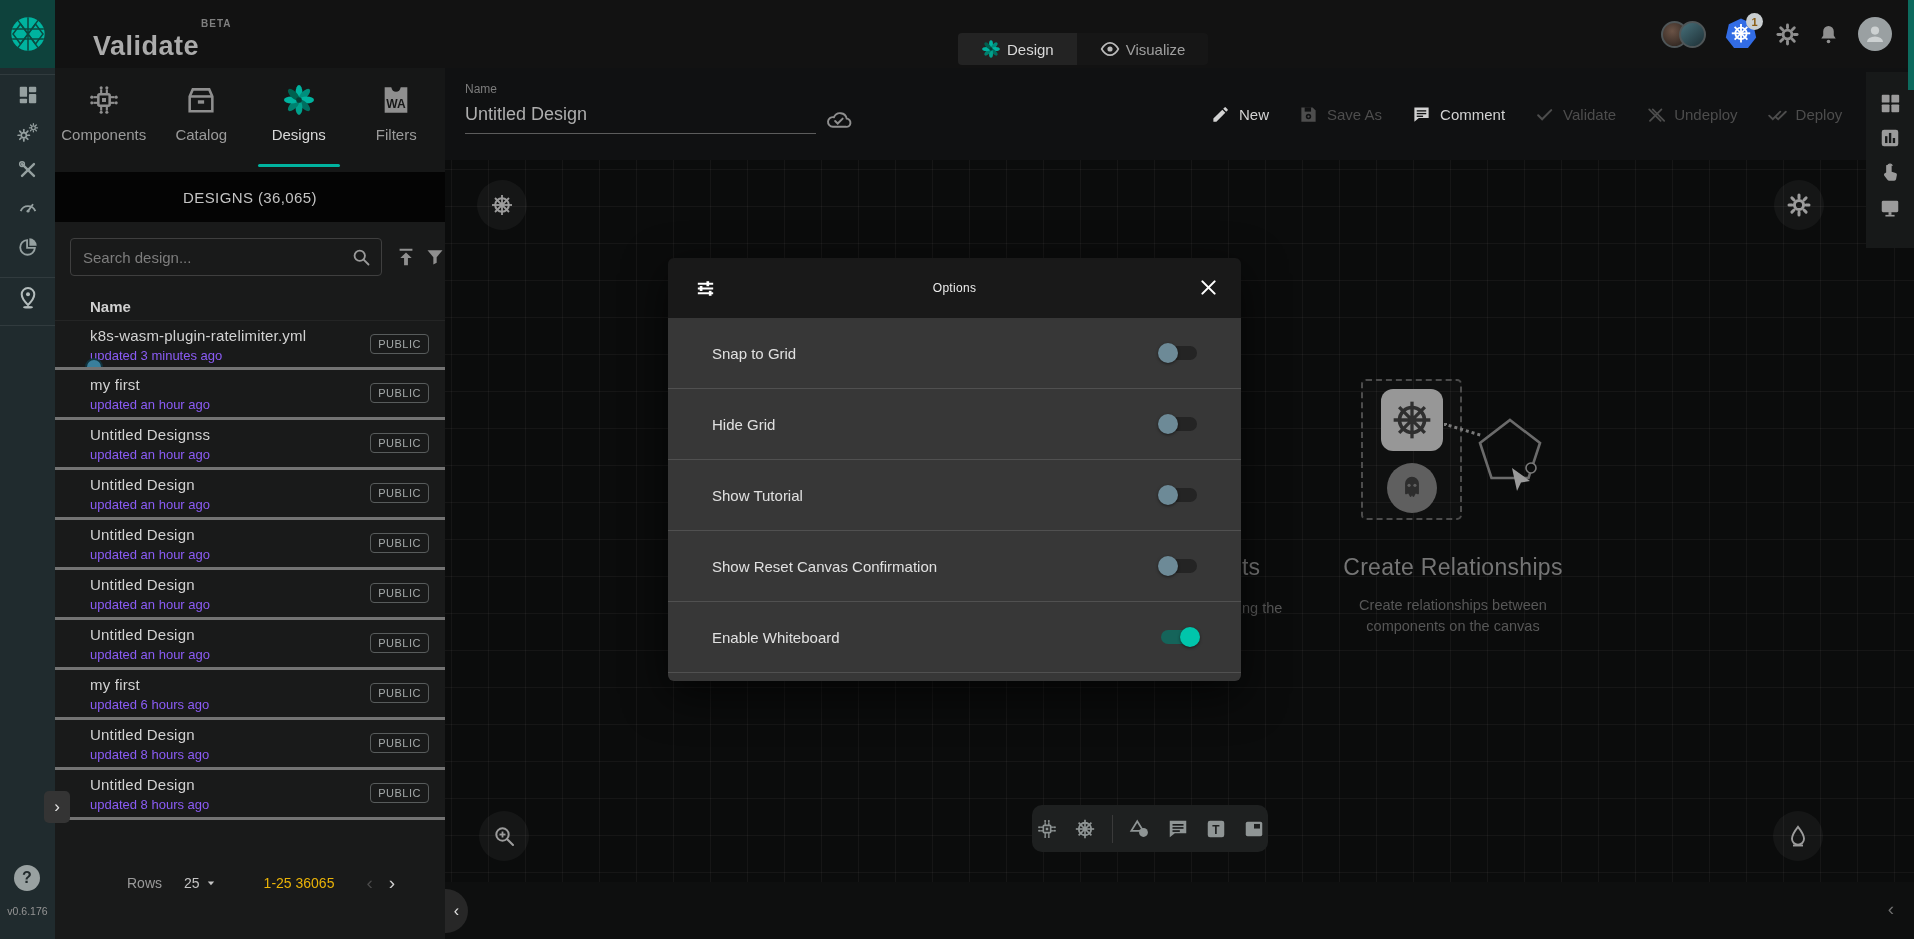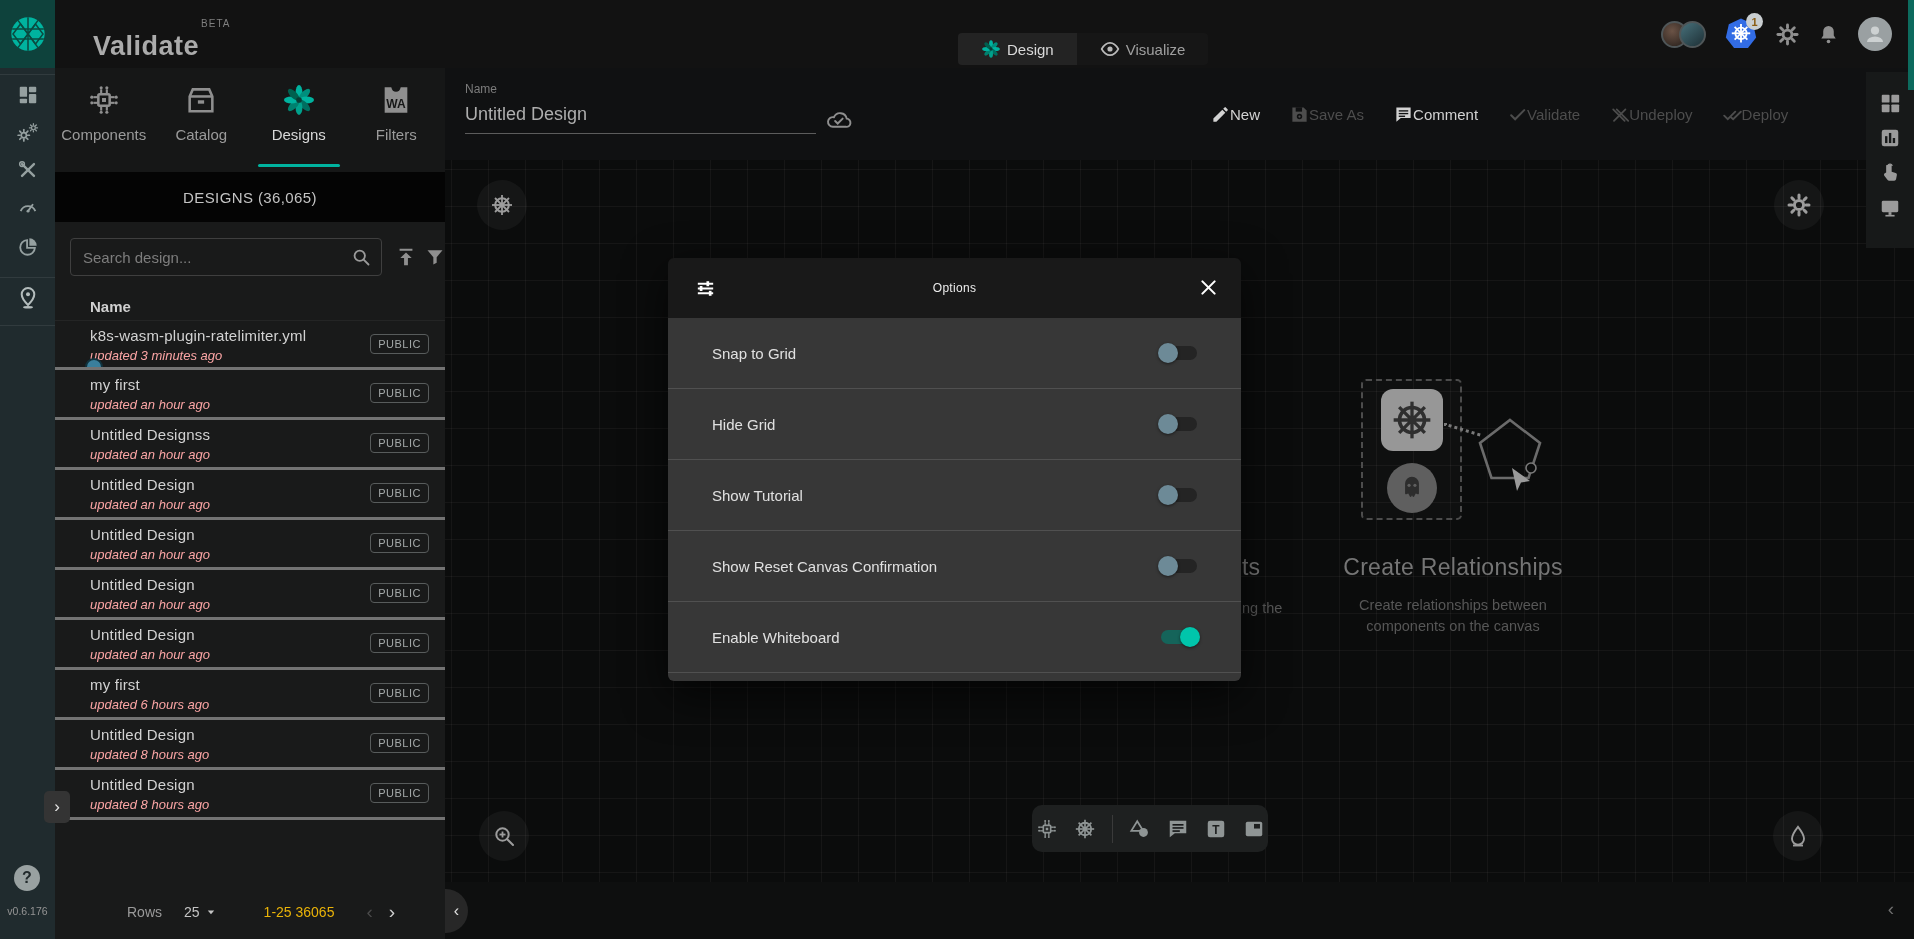--- a/index.html
+++ b/index.html
@@ -13,21 +13,21 @@
   .rail-logo{position:absolute;left:0;top:0;width:55px;height:68px;background:#0e423c;display:flex;align-items:center;justify-content:center}
   .rail-sep{position:absolute;left:0;width:55px;height:1px;background:rgba(255,255,255,.08)}
   .rail-ic{position:absolute;left:17px;width:22px;height:22px;color:#95a0a0;cursor:pointer}
   .rail-expander{position:absolute;left:44px;top:791px;width:26px;height:32px;background:#343434;border-radius:5px;display:flex;align-items:center;justify-content:center;color:#e4e4e4;font-size:17px;z-index:31;cursor:pointer}
   .help-circle{position:absolute;left:14px;top:865px;width:26px;height:26px;border-radius:50%;background:#99a1a1;color:#20282a;font-weight:bold;font-size:16px;display:flex;align-items:center;justify-content:center;cursor:pointer}
   .version{position:absolute;left:0;top:905px;width:55px;text-align:center;font-size:10.5px;color:#949494}
 
   
   .header{position:absolute;left:55px;top:0;width:1859px;height:68px;background:#121212;z-index:20}
   .brand{position:absolute;left:38px;top:18px;font-size:27px;font-weight:bold;color:#ababab;letter-spacing:.5px}
-  .brand sup{font-size:10px;font-weight:normal;color:#7f7f7f;letter-spacing:1px;vertical-align:28px;margin-left:2px}
+  .brand sup{font-size:10px;font-weight:bold;color:#7f7f7f;letter-spacing:1px;vertical-align:28px;margin-left:2px}
   .segmented{position:absolute;left:903px;top:33px;display:flex;background:#161616;border-radius:4px;overflow:hidden}
   .seg{display:flex;align-items:center;gap:6px;padding:6px 23px;color:#9f9f9f;font-size:15px;cursor:pointer}
   .seg.is-on{background:#232323;color:#d9d9d9}
   .hdr-right{position:absolute;right:22px;top:0;height:68px;display:flex;align-items:center;gap:18px}
   .avatars{display:flex;align-items:center}
   .avatar{width:27px;height:27px;border-radius:50%;border:2px solid #4f5658;cursor:pointer}
   .avatar.a1{background:radial-gradient(circle at 40% 35%,#6b5346,#241d19)}
   .avatar.a2{margin-left:-9px;background:linear-gradient(140deg,#47707a,#1e3036)}
   .k8swrap{position:relative;width:34px;height:34px;cursor:pointer}
   .badge{position:absolute;right:-5px;top:-4px;width:17px;height:17px;border-radius:50%;background:#c9ced1;color:#8a5c13;font-size:11px;font-weight:bold;display:flex;align-items:center;justify-content:center}
@@ -46,38 +46,38 @@
   .search-input{position:absolute;left:15px;top:170px;width:312px;height:38px;background:transparent;border:1px solid #3f3f3f;border-radius:4px;color:#cfcfcf;font-size:15px;padding:0 36px 0 12px;outline:none;font-family:"Liberation Sans",sans-serif}
   .search-input::placeholder{color:#7d7d7d}
   .search-mag{position:absolute;left:296px;top:179px;width:20px;height:20px;color:#9a9a9a;cursor:pointer}
   .upload-ic{position:absolute;left:340px;top:178px;width:22px;height:22px;color:#8f8f8f;cursor:pointer}
   .funnel-ic{position:absolute;left:370px;top:179px;width:20px;height:20px;color:#8f8f8f;cursor:pointer}
   .name-col{position:absolute;left:35px;top:230px;font-size:15px;font-weight:bold;color:#d0d0d0}
   .rows{position:absolute;left:0;top:252px;width:390px}
   .drow{position:relative;height:50px;border-bottom:3px solid #737373;cursor:pointer;overflow:hidden}
   .rows .drow:first-child{border-top:1px solid #242525}
   .dname{position:absolute;left:35px;top:6px;font-size:15px;color:#d2d2d2;letter-spacing:.2px}
-  .dupd{position:absolute;left:35px;top:27px;font-size:13px;font-style:italic;color:#fca5a5}
+  .dupd{position:absolute;left:35px;top:27px;font-size:13px;color:#8b5cf6}
   .dbadge{position:absolute;right:16px;top:13px;border:1px solid #585c5c;border-radius:4px;color:#a4a9a9;font-size:11px;letter-spacing:.5px;padding:3px 7px}
   .collab-dot{position:absolute;left:30px;bottom:-9px;width:18px;height:18px;border-radius:50%;background:#3a7f9c;border:2px solid #11323d}
-  .pagination{position:absolute;left:0;top:822px;width:390px;height:44px;display:flex;align-items:center;color:#9a9a9a;font-size:14px}
+  .pagination{position:absolute;left:0;top:793px;width:390px;height:44px;display:flex;align-items:center;color:#9a9a9a;font-size:14px}
   .pg-rows{margin-left:72px}
   .pg-val{margin-left:22px;color:#c4c4c4;display:flex;align-items:center;gap:4px;cursor:pointer}
   .pg-val .ic{width:14px;height:14px;color:#c4c4c4}
   .pg-range{margin-left:46px;color:#eab308}
   .pg-prev{margin-left:32px;color:#4a4a4a;font-size:19px;cursor:pointer}
   .pg-next{margin-left:16px;color:#d0d0d0;font-size:19px;cursor:pointer}
 
   
   .canvas-toolbar{position:absolute;left:445px;top:68px;width:1469px;height:92px;background:#101112;z-index:5}
   .nlabel{position:absolute;left:20px;top:14px;font-size:12px;color:#7c7c7c}
   .ninput{position:absolute;left:20px;top:32px;width:351px;background:transparent;border:none;border-bottom:1px solid #5c5c5c;color:#aeaeae;font-size:18px;padding:4px 0 8px 0;outline:none;font-family:"Liberation Sans",sans-serif}
   .cloud-ic{position:absolute;left:380px;top:38px;width:27px;height:27px;color:#8f8f8f}
   .actions{position:absolute;left:766px;top:0;height:92px;display:flex;align-items:center;gap:30px}
-  .tbtn{display:flex;align-items:center;font-size:15px;color:#4d4d4d;cursor:pointer}
+  .tbtn{display:flex;align-items:center;gap:9px;font-size:15px;color:#4d4d4d;cursor:pointer}
   .tbtn.is-on{color:#d2d2d2}
   .tbtn .ic{width:19px;height:19px}
 
   .canvas-body{position:absolute;left:445px;top:160px;width:1469px;height:722px;background-color:#0b0c0c;background-image:linear-gradient(rgba(255,255,255,.045) 1px,transparent 1px),linear-gradient(90deg,rgba(255,255,255,.045) 1px,transparent 1px);background-size:37px 37px;background-position:6px 9px}
   .fab{position:absolute;width:50px;height:50px;border-radius:50%;background:rgba(255,255,255,.045);display:flex;align-items:center;justify-content:center;color:#9c9c9c;cursor:pointer}
   .fab .ic{width:24px;height:24px}
   .dock{position:absolute;left:587px;top:645px;width:236px;height:47px;background:#1e2020;border-radius:10px;display:flex;align-items:center;justify-content:center;gap:16px;color:#8f9595}
   .dock .ic{width:22px;height:22px;cursor:pointer}
   .dock-sep{width:1px;height:28px;background:#3a3a3a}
 

